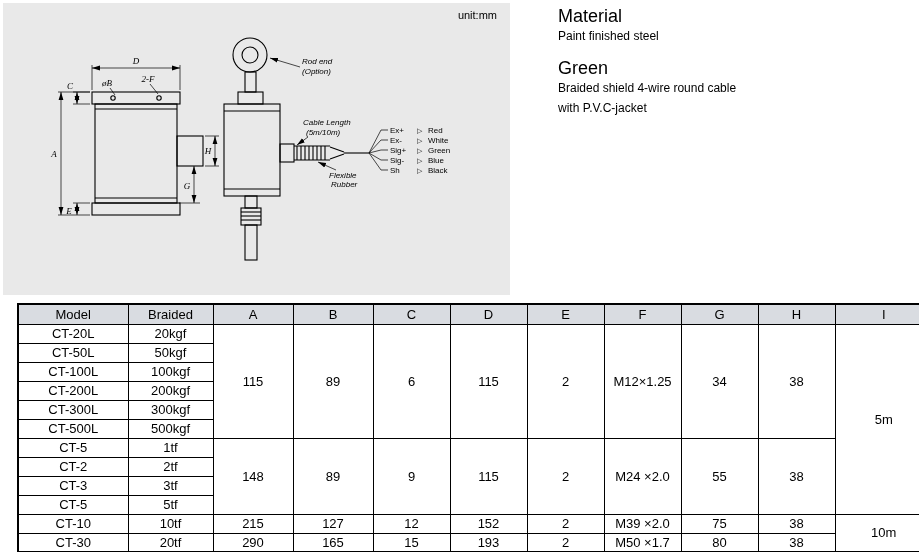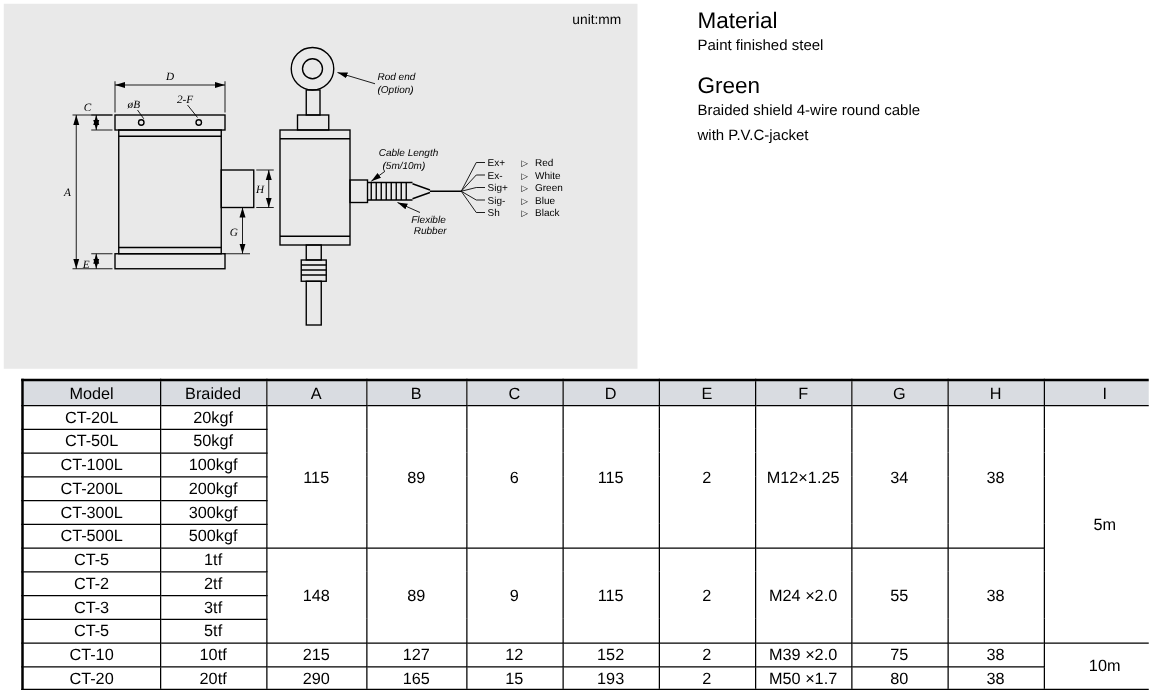--- a/index.html
+++ b/index.html
@@ -253,21 +253,21 @@
       <td>127</td>
       <td>12</td>
       <td>152</td>
       <td>2</td>
       <td>M39 ×2.0</td>
       <td>75</td>
       <td>38</td>
       <td rowspan="2">10m</td>
     </tr>
     <tr>
-      <td>CT-20</td>
+      <td>CT-30</td>
       <td>20tf</td>
       <td>290</td>
       <td>165</td>
       <td>15</td>
       <td>193</td>
       <td>2</td>
       <td>M50 ×1.7</td>
       <td>80</td>
       <td>38</td>
     </tr>

